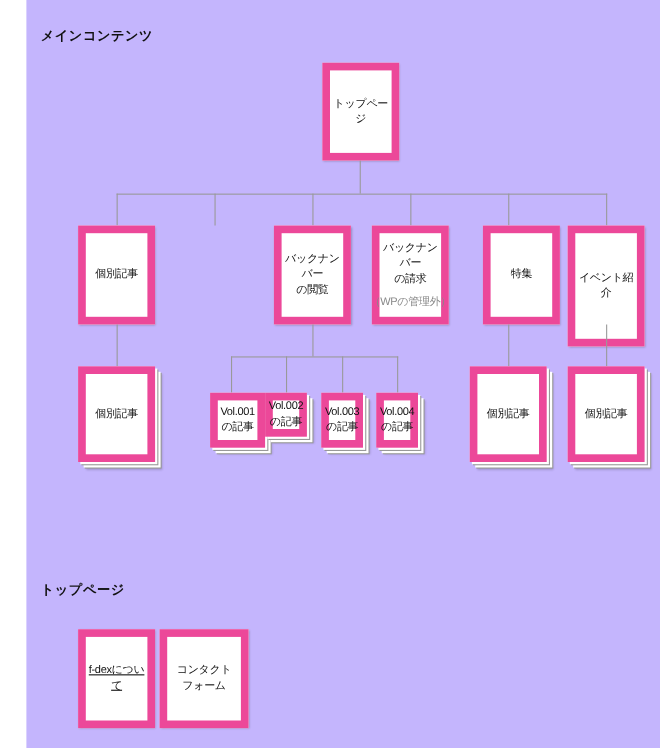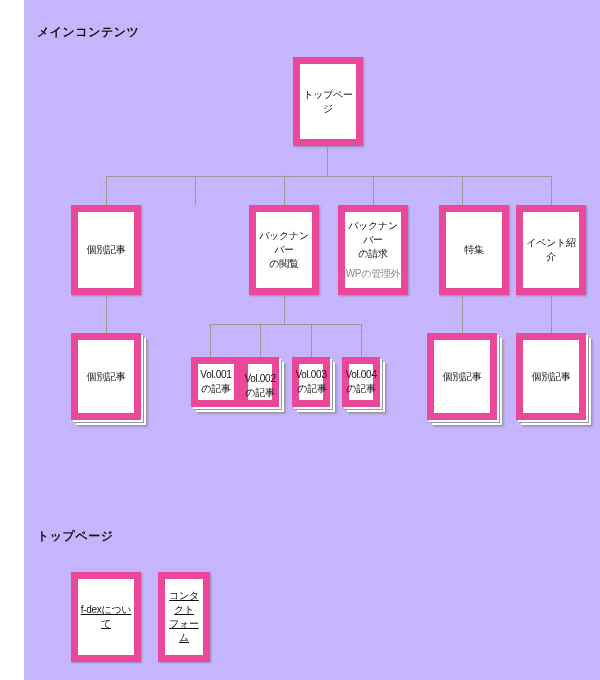--- a/index.html
+++ b/index.html
@@ -91,21 +91,21 @@
 の閲覧</span>
   </div>
   <div class="box" style="left:314px; top:205px; width:70px; height:90px;">
     <span class="box-label">バックナンバー
 の請求</span>
     <span class="box-note">（WPの管理外）</span>
   </div>
   <div class="box" style="left:415px; top:205px; width:70px; height:90px;">
     <span class="box-label">特集</span>
   </div>
-  <div class="box" style="left:492px; top:205px; width:70px; height:90px;">
+  <div class="box" style="left:492px; top:205px; width:70px; height:110px;">
     <span class="box-label">イベント紹介</span>
   </div>
 
   <div class="vline" style="left:82px;  top:295px; height:38px;"></div>
   <div class="vline" style="left:438px; top:295px; height:38px;"></div>
   <div class="vline" style="left:527px; top:295px; height:38px;"></div>
   <div class="vline" style="left:260px; top:295px; height:29px;"></div>
   <div class="hline" style="left:186px; top:324px; width:152px;"></div>
   <div class="vline" style="left:186px; top:324px; height:33px;"></div>
   <div class="vline" style="left:236px; top:324px; height:33px;"></div>
@@ -113,43 +113,43 @@
   <div class="vline" style="left:337px; top:324px; height:33px;"></div>
 
   <div class="box stack" style="left:47px; top:333px; width:70px; height:87px;">
     <span class="box-label">個別記事</span>
   </div>
 
   <div class="box stack" style="left:167px; top:357px; width:50px; height:50px;">
     <span class="box-label">Vol.001
 の記事</span>
   </div>
-  <div class="box stack" style="left:217px; top:357px; width:38px; height:50px;justify-content:flex-end;">
+  <div class="box stack" style="left:217px; top:357px; width:38px; height:40px;">
     <span class="box-label">Vol.002
 の記事</span>
   </div>
-  <div class="box stack" style="left:268px; top:357px; width:38px; height:50px;text-align:right;">
+  <div class="box stack" style="left:268px; top:357px; width:38px; height:50px;">
     <span class="box-label">Vol.003
 の記事</span>
   </div>
   <div class="box stack" style="left:318px; top:357px; width:38px; height:50px;align-items:center;">
     <span class="box-label">Vol.004
 の記事</span>
   </div>
 
   <div class="box stack" style="left:403px; top:333px; width:70px; height:87px;">
     <span class="box-label">個別記事</span>
   </div>
   <div class="box stack" style="left:492px; top:333px; width:70px; height:87px;">
     <span class="box-label">個別記事</span>
   </div>
 
   <div class="section-label" style="left:13px; top:528px;">トップページ</div>
 
   <div class="box" style="left:47px; top:572px; width:70px; height:90px;text-decoration:underline;">
     <span class="box-label">f-dexについて</span>
   </div>
-  <div class="box" style="left:134px; top:572px; width:52px; height:90px;text-decoration:underline;">
+  <div class="box" style="left:121px; top:572px; width:81px; height:90px;">
     <span class="box-label">コンタクト
 フォーム</span>
   </div>
 
 </div>
 
 </body></html>

